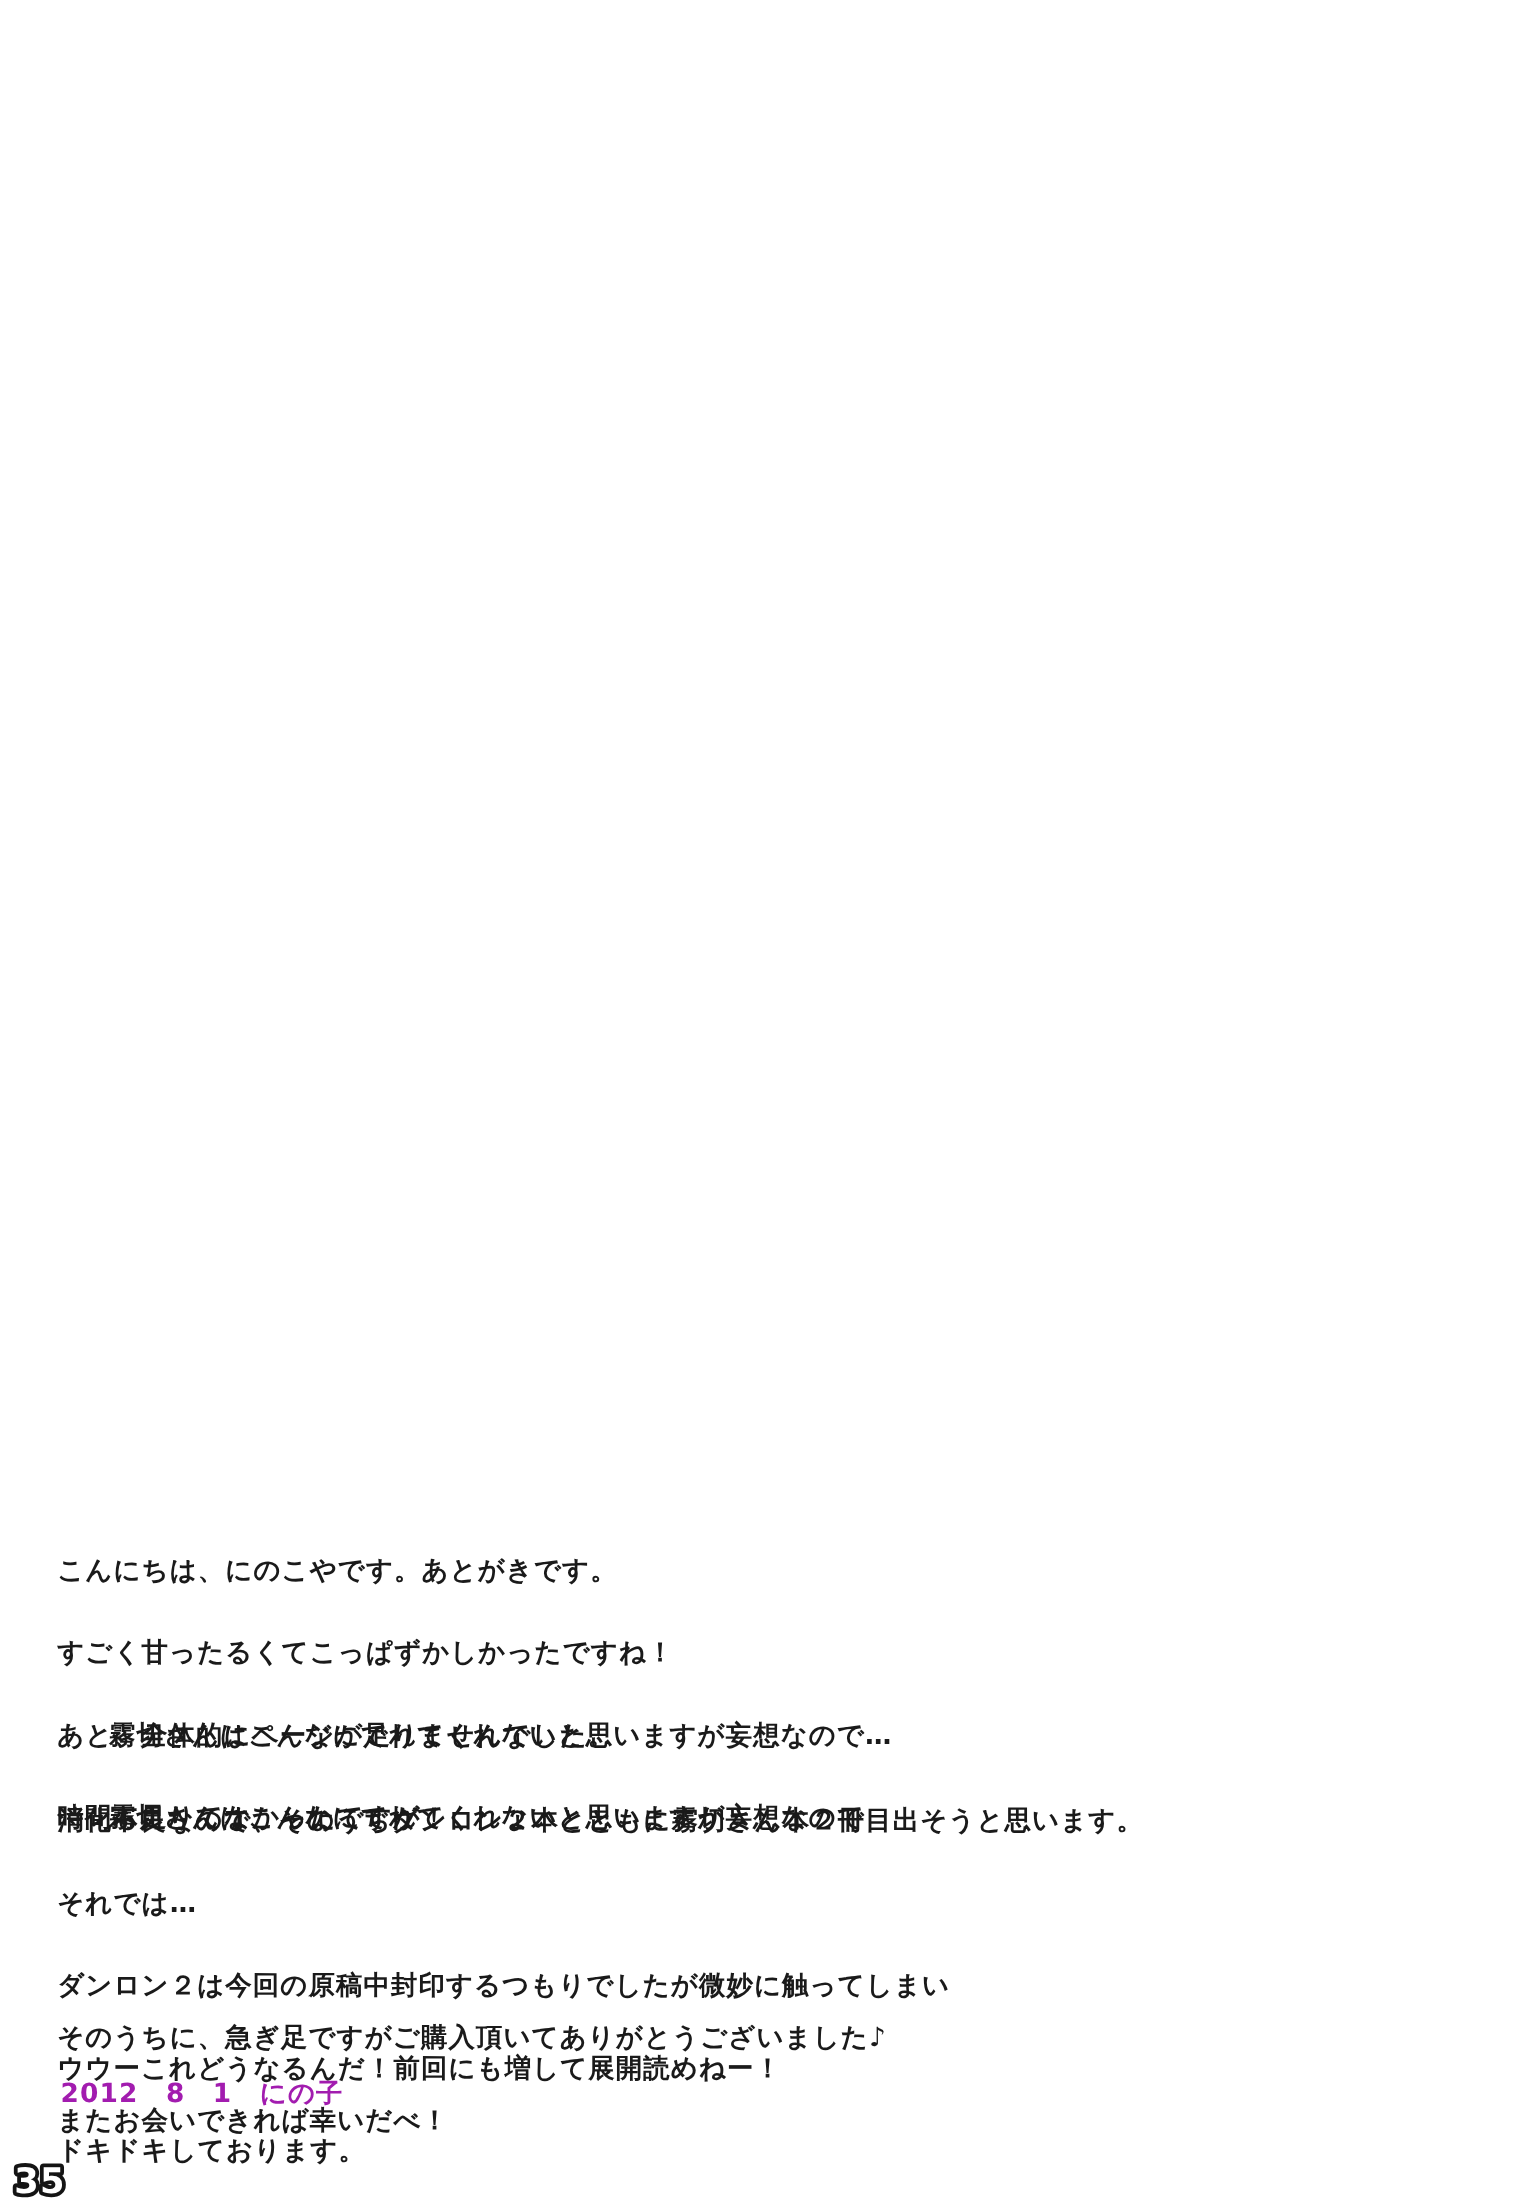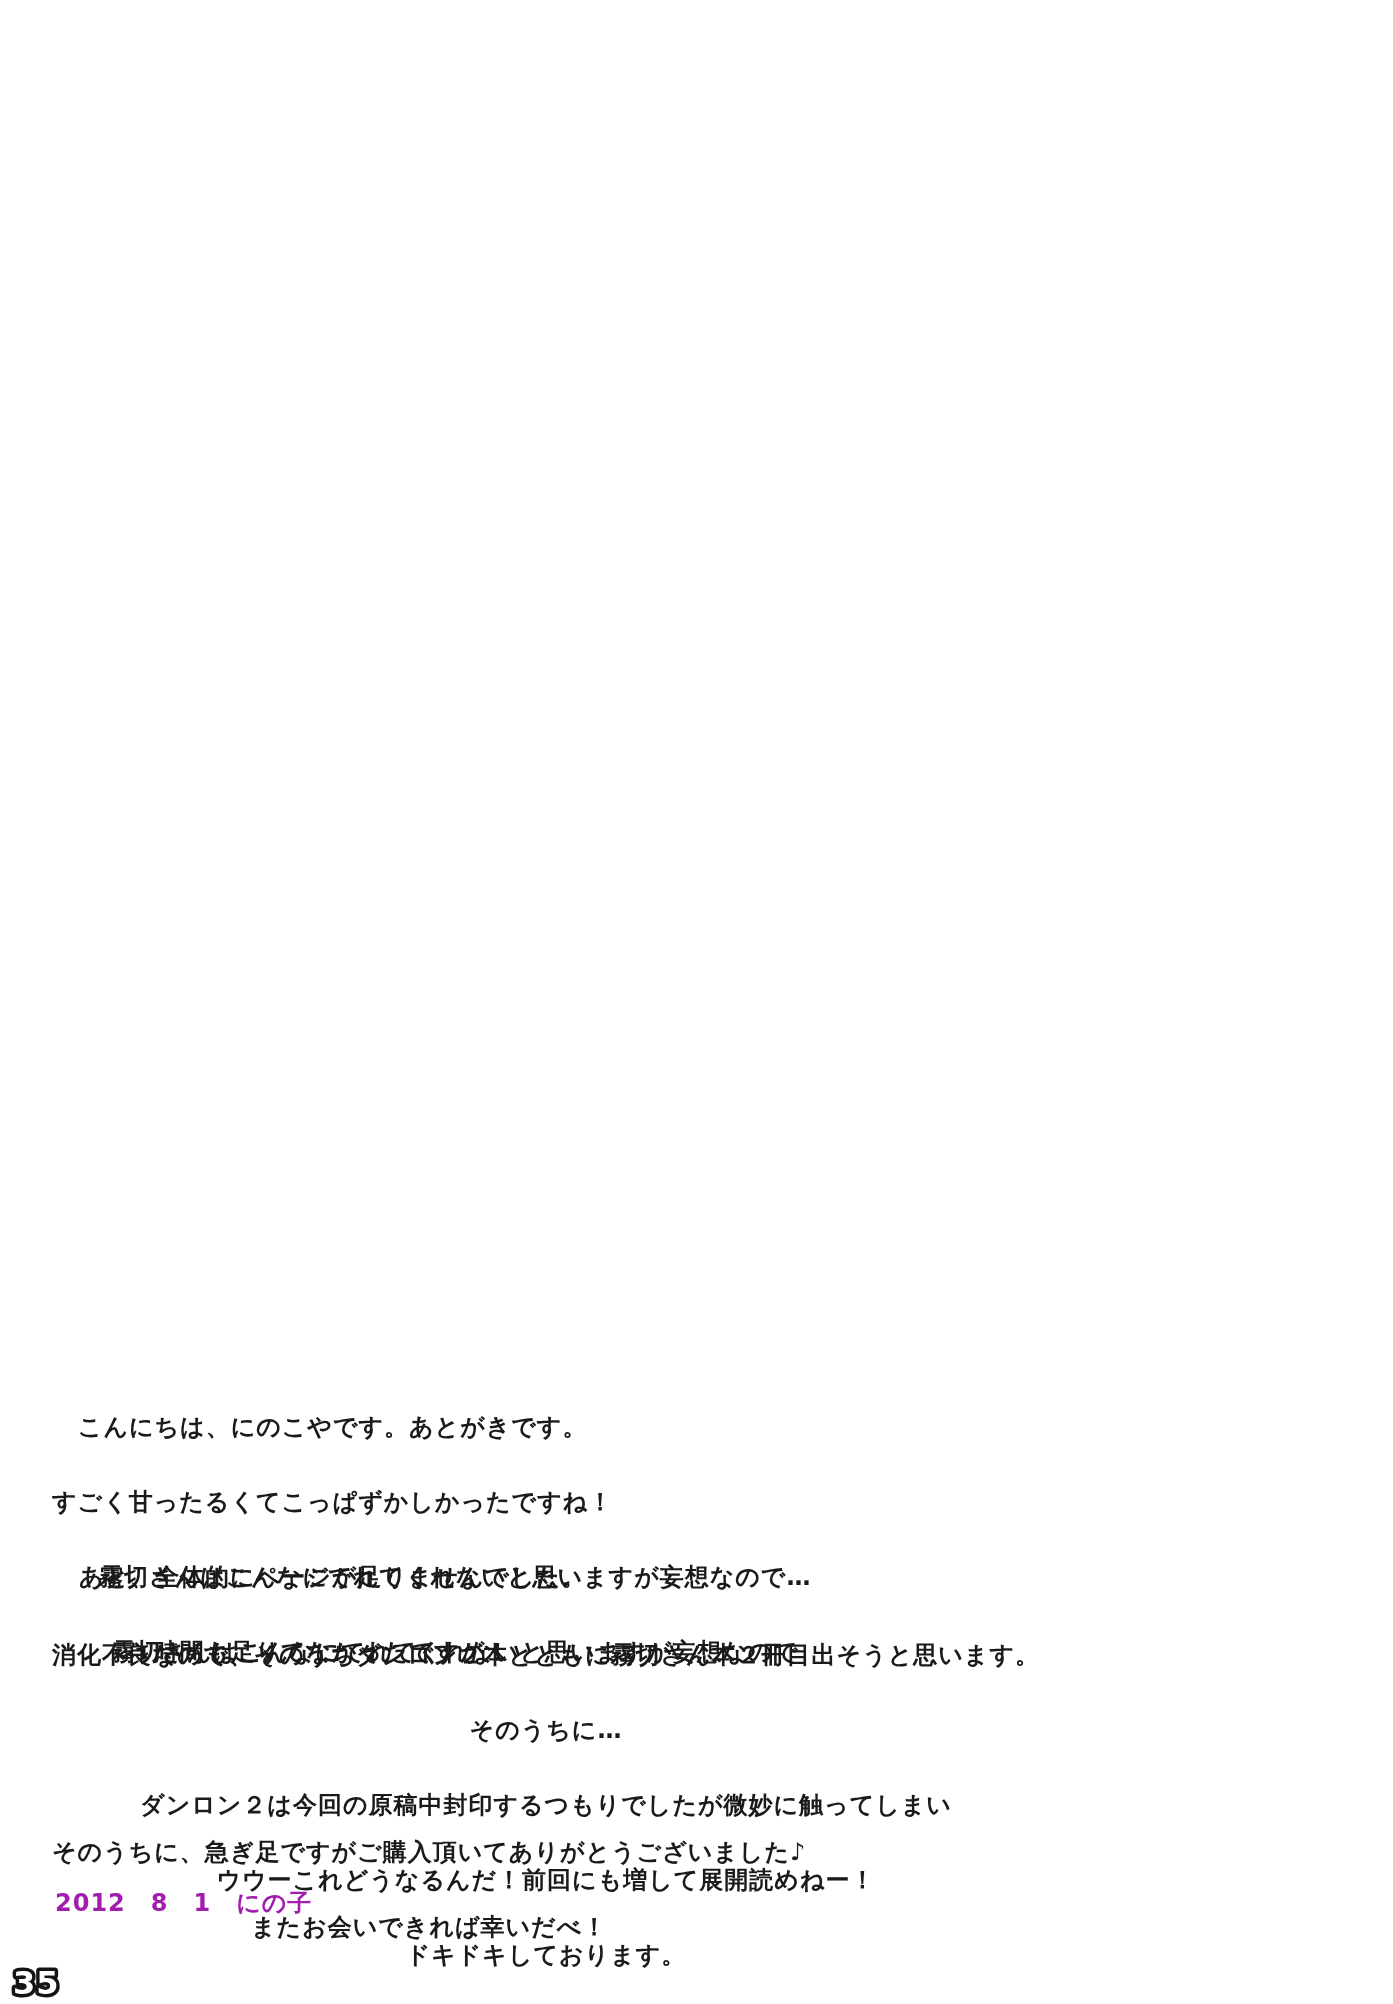--- a/index.html
+++ b/index.html
@@ -19,21 +19,21 @@
     position: absolute;
     left: 52px;
     margin: 0;
     color: #1a1a1a;
     font-size: 24px;
     line-height: 25px;
     font-weight: bold;
     letter-spacing: 1px;
     white-space: pre;
   }
-  .line { display: block; text-align: center; }
+  .line { display: block; }
   #para-1 { top: 1365px; }
   #para-2 { top: 1515px; margin-left: 47px; }
   #para-3 { top: 1593px; }
   #para-4 { top: 1790px; }
   .date-line {
     position: absolute;
     left: 55px;
     top: 1891px;
     margin: 0;
     color: #a21caf;
@@ -63,21 +63,21 @@
     <span class="line">時間も足りてなかったですが！</span>
   </p>
 
   <p class="para" id="para-2">
     <span class="line">霧切さんはこんなにでれてくれないと思いますが妄想なので…</span>
     <span class="line">霧切さんはこんなにでれてくれないと思いますが妄想なので</span>
   </p>
 
   <p class="para" id="para-3">
     <span class="line">消化不良なので、そのうちダンロン２本とともに霧切さん本２冊目出そうと思います。</span>
-    <span class="line">そのうちに…</span>
+    <span class="line">それでは…</span>
     <span class="line">ダンロン２は今回の原稿中封印するつもりでしたが微妙に触ってしまい</span>
     <span class="line">ウウーこれどうなるんだ！前回にも増して展開読めねー！</span>
     <span class="line">ドキドキしております。</span>
     
     
   </p>
 
   <p class="para" id="para-4">
     <span class="line">そのうちに、急ぎ足ですがご購入頂いてありがとうございました♪</span>
     <span class="line">またお会いできれば幸いだべ！</span>

